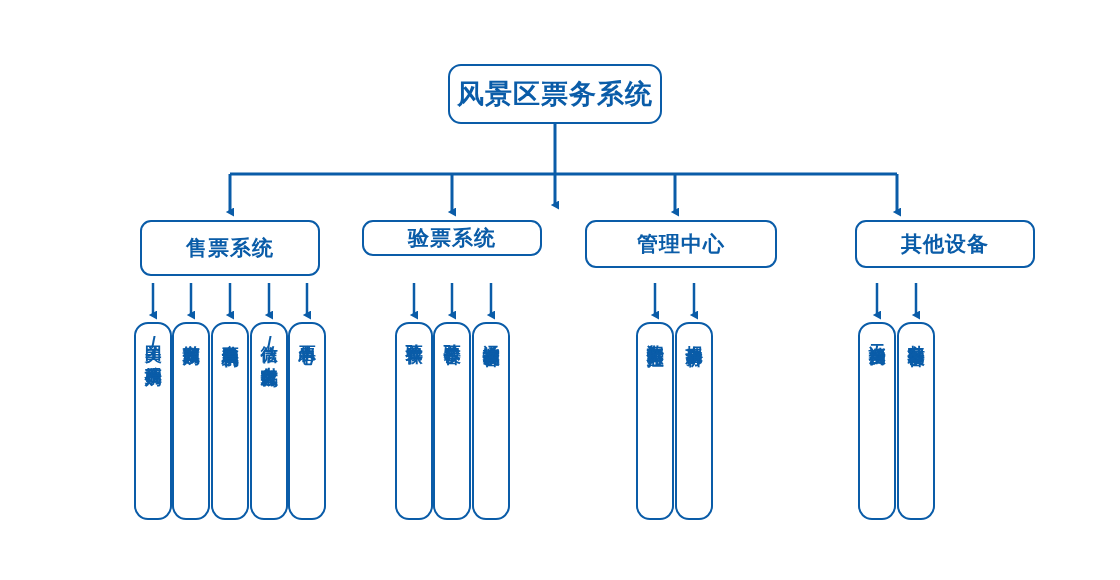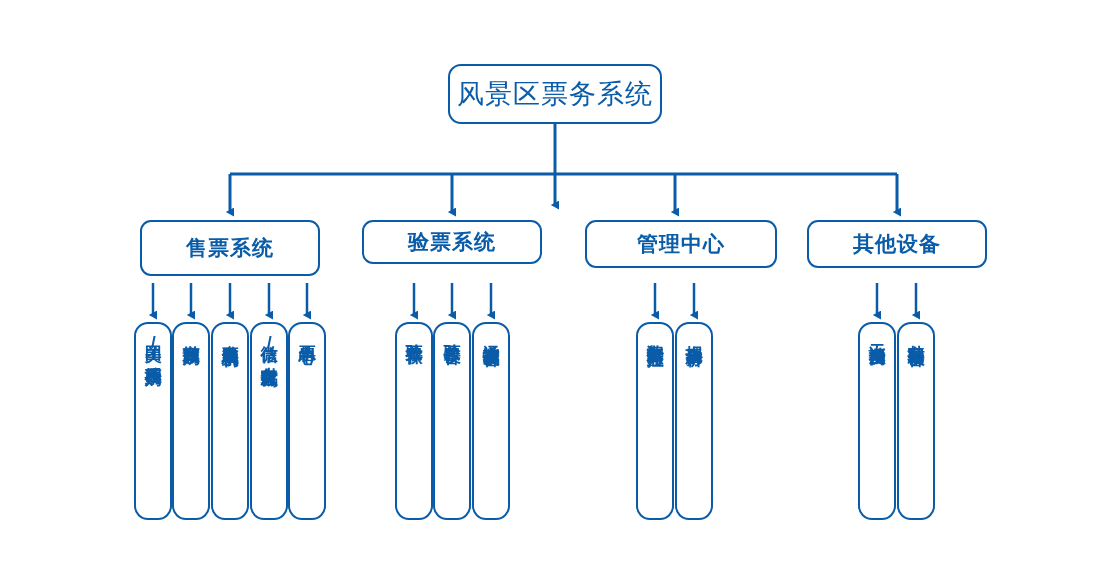--- a/index.html
+++ b/index.html
@@ -31,21 +31,21 @@
     background: #ffffff;
     color: #0a5ca8;
     display: flex;
     align-items: center;
     justify-content: center;
     z-index: 2;
   }
   .node-root {
     border-radius: 13px;
     font-size: 27px;
-    font-weight: 400;
+    font-weight: 700;
     letter-spacing: 1px;
   }
   .node-group {
     border-radius: 11px;
     font-size: 21px;
     font-weight: 700;
     letter-spacing: 1px;
   }
   .node-leaf {
     border-radius: 14px;
@@ -121,27 +121,27 @@
     </g>
   </svg>
 
   <div class="node node-root" style="left:448px; top:64px; width:214px; height:60px;">
     <span>风景区票务系统</span>
   </div>
 
   <div class="node node-group" style="left:140px; top:220px; width:180px; height:56px;">
     <span>售票系统</span>
   </div>
-  <div class="node node-group" style="left:362px; top:220px; width:180px; height:44px;">
+  <div class="node node-group" style="left:362px; top:220px; width:180px; height:36px;">
     <span>验票系统</span>
   </div>
   <div class="node node-group" style="left:585px; top:220px; width:192px; height:48px;">
     <span>管理中心</span>
   </div>
-  <div class="node node-group" style="left:807px; top:220px; width:180px; height:48px;">
+  <div class="node node-group" style="left:855px; top:220px; width:180px; height:48px;">
     <span>其他设备</span>
   </div>
 
   <div class="node node-leaf" style="left:134px; top:322px; width:38px; height:198px;">
     <span class="vtext">美团/携程购票</span>
   </div>
   <div class="node node-leaf" style="left:172px; top:322px; width:38px; height:198px;">
     <span class="vtext">微商城购票</span>
   </div>
   <div class="node node-leaf" style="left:211px; top:322px; width:38px; height:198px;">

